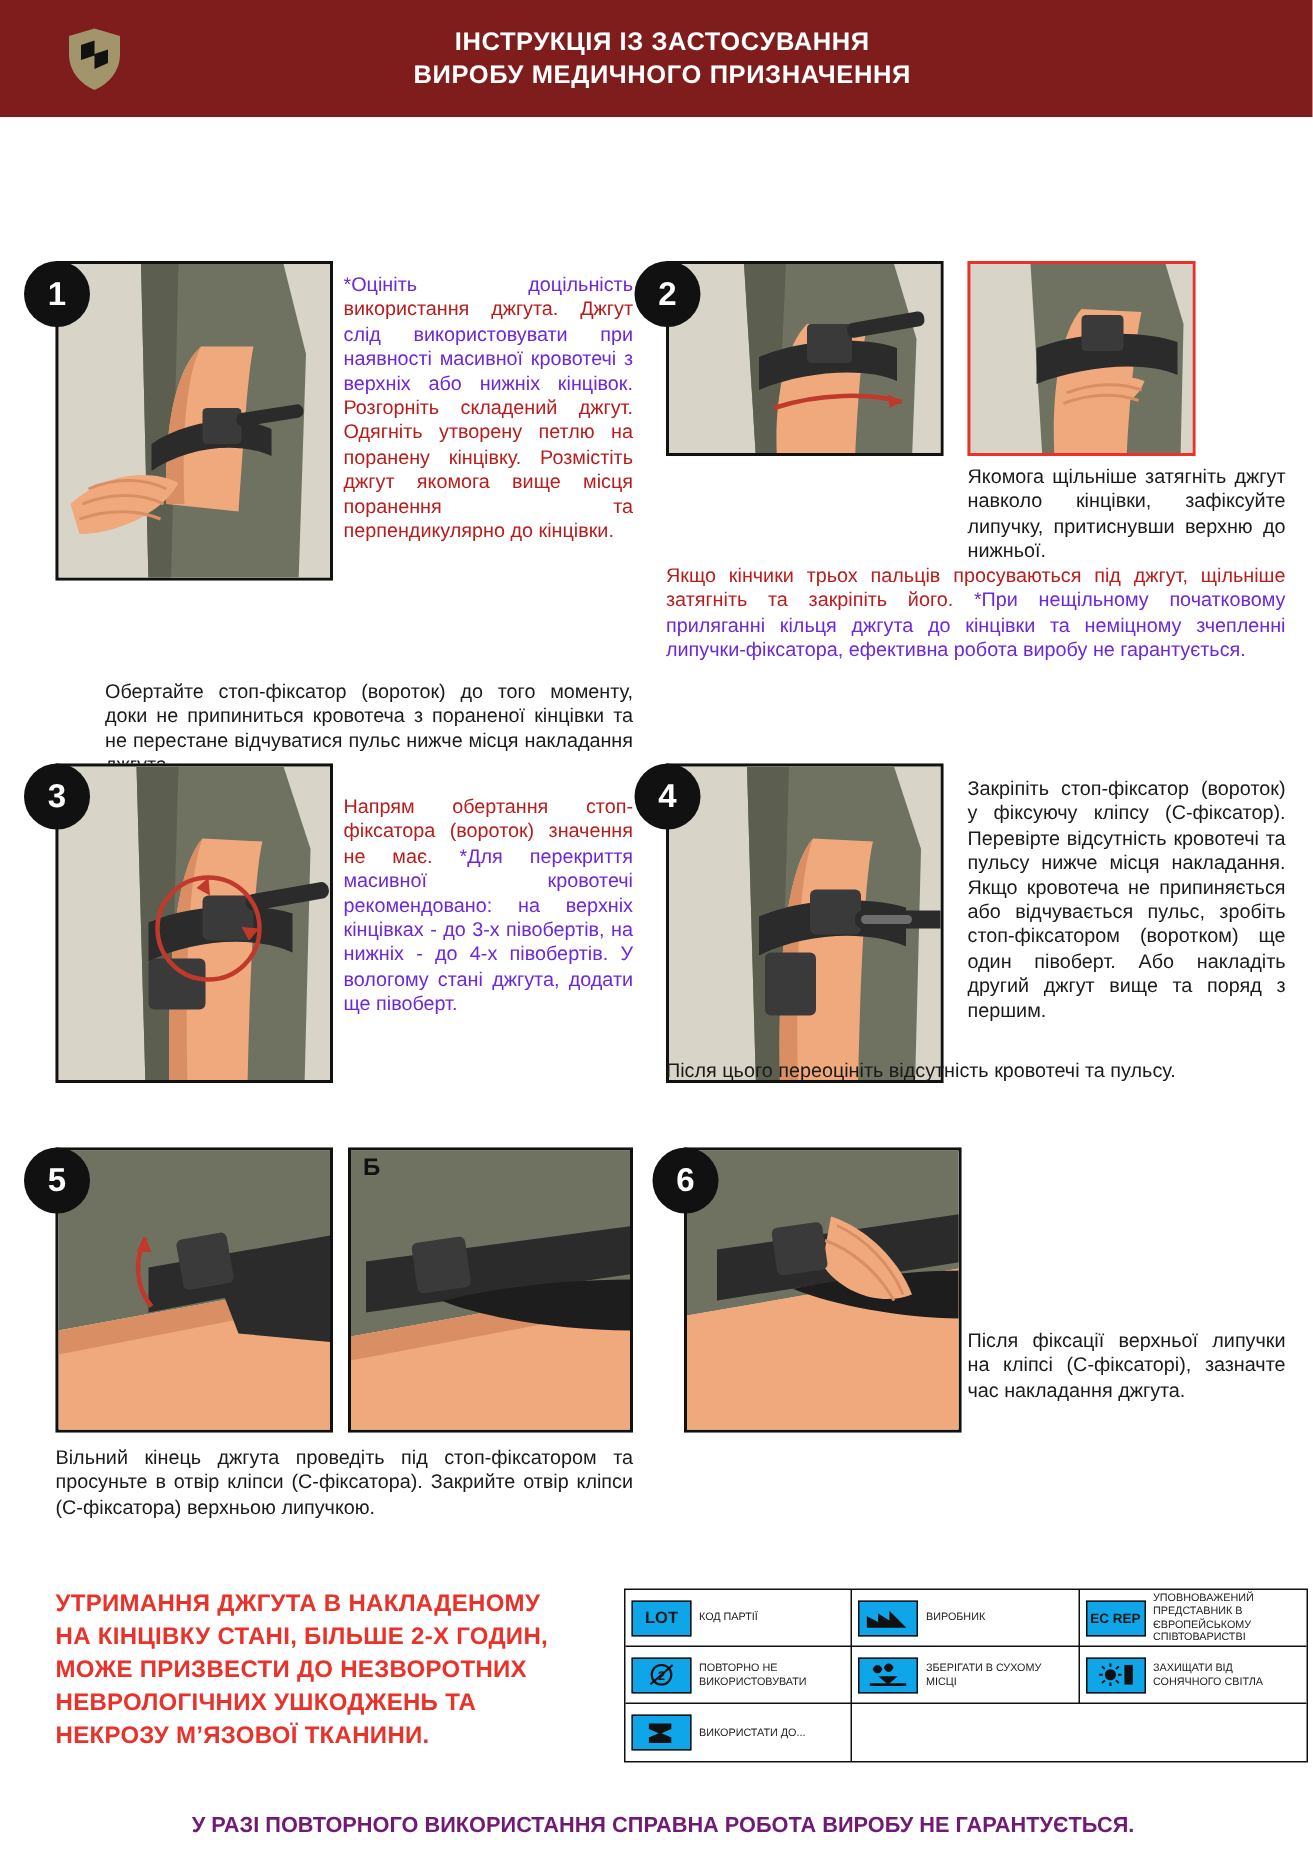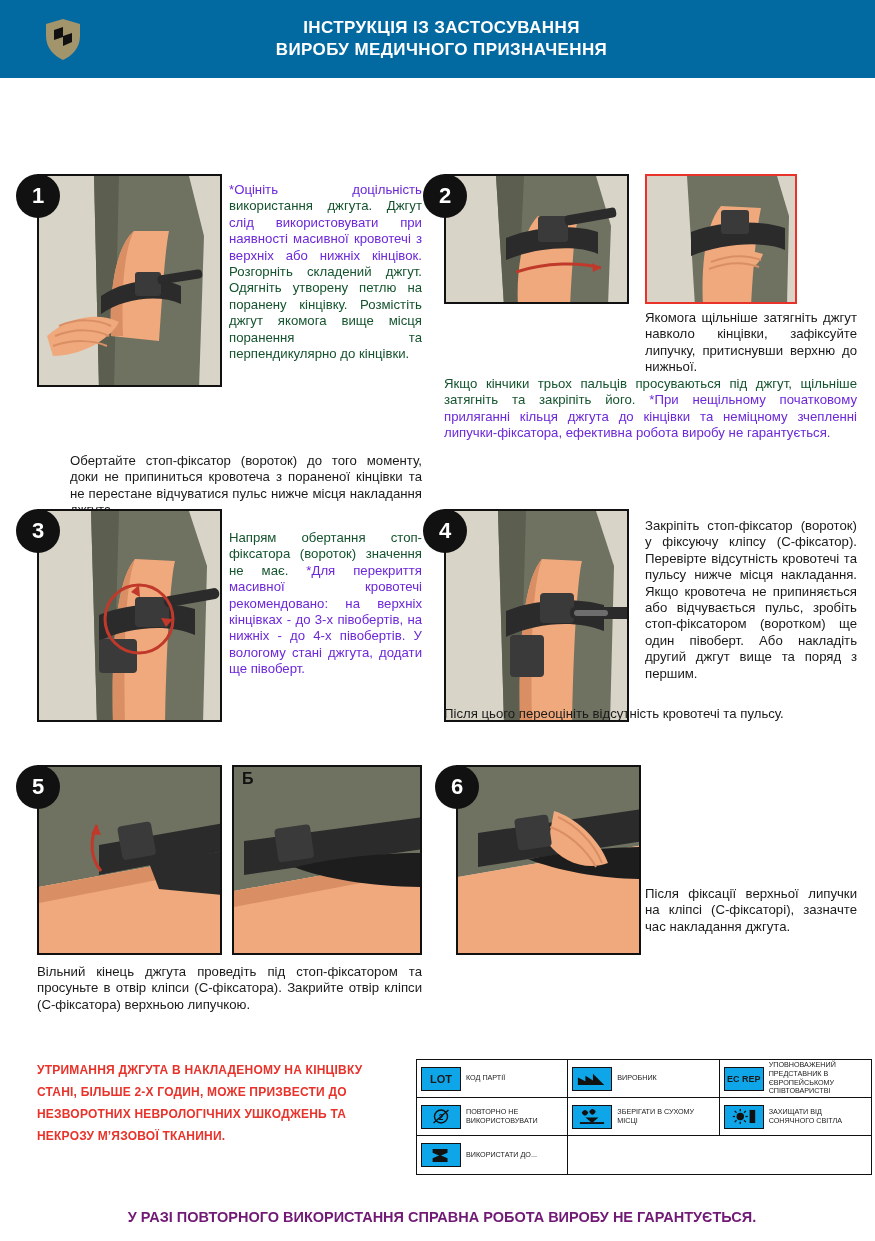--- a/index.html
+++ b/index.html
@@ -10,21 +10,21 @@
     background: #ffffff;
     font-family: "Liberation Sans", sans-serif;
     color: #1a1a1a;
     overflow: hidden;
     position: relative;
   }
 
   
   .header {
     height: 78px;
-    background: #0369a1;
+    background: #7f1d1d;
     display: flex;
     align-items: center;
     padding: 0 18px;
     position: relative;
   }
   .logo {
     width: 46px; height: 46px;
     margin-left: 22px;
     margin-right: 10px;
     flex: 0 0 auto;
@@ -61,27 +61,27 @@
   .panel {
     border: 2px solid #111111;
     background: #d8d4c8;
     position: relative;
     overflow: hidden;
   }
 
   .txt { font-size: 13.2px; line-height: 16.4px; }
   .just { text-align: justify; }
   .red { color: #6d28d9; }
-  .blk { color: #14532d; }
+  .blk { color: #b91c1c; }
 
   
   .warn {
     color:#e8322a;
     font-weight:bold;
-    font-size:12px;
+    font-size:16px;
     line-height:22px;
     letter-spacing:0.2px;
   }
   .symbols {
     border: 1.5px solid #111;
     display: grid;
     grid-template-columns: 1fr 1fr 1fr;
     grid-auto-rows: 38px;
     width: 456px;
   }

